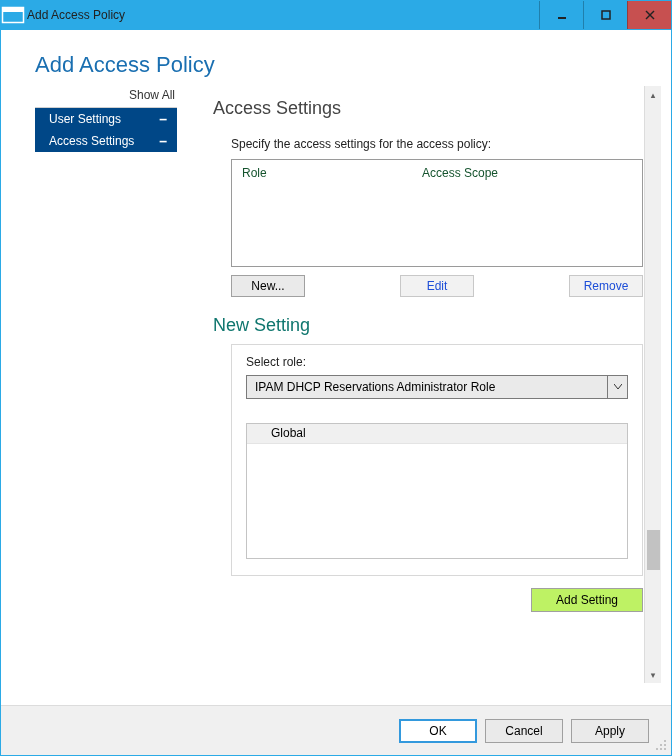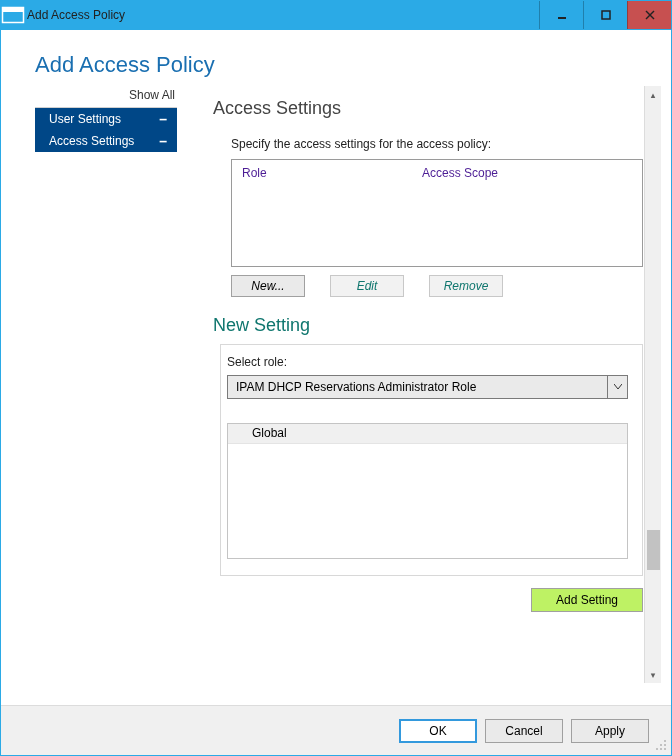--- a/index.html
+++ b/index.html
@@ -26,30 +26,30 @@
   .navline { text-align: right; height: 4px; border-bottom: 1px solid #d0d0d0; margin-bottom: 0; margin-right:6px;}
   .navitem { background: #004787; color: #fff; font-size: 12px; height: 22px; line-height: 22px; padding: 0 10px 0 14px; display: flex; justify-content: space-between; align-items: flex-end; margin-right:6px;}
   .navitem .toggle { font-weight: bold; font-size: 14px; }
 
   .main { flex: 1; position: relative; padding: 12px 18px 0 30px; overflow: hidden; }
 
   .section-title { font-size: 18px; color: #444; font-weight: 400; margin-bottom: 18px; }
   .helptext { font-size: 12px; color: #222; margin: 0 0 8px 18px; }
 
   .tablebox { border: 1px solid #9a9a9a; height: 108px; margin: 0 0 8px 18px; background: #fff; }
-  .tablehdr { display: flex; font-size: 12px; color: #4c1d95; padding: 6px 10px; }
+  .tablehdr { display: flex; font-size: 12px; color: #14532d; padding: 6px 10px; }
   .th-role { width: 180px; }
   .th-scope { flex: 1; }
 
-  .tablebtns { display: flex; justify-content: flex-start; gap: 25px; margin: 0 0 18px 18px; font-style: italic; }
+  .tablebtns { display: flex; justify-content: space-between; gap: 10px; margin: 0 0 18px 18px; }
   .btn { min-width: 74px; height: 22px; font-size: 12px; background: #eaeaea; border: 1px solid #a0a0a0; padding: 0 8px; display:flex; align-items:center; justify-content:center; }
-  .btn.disabled { color: #0f766e; border-color: #c8c8c8; background: #f2f2f2; }
+  .btn.disabled { color: #1d4ed8; border-color: #c8c8c8; background: #f2f2f2; }
 
   .section-title2 { font-size: 18px; color: #0f766e; font-weight: 400; margin: 2px 0 8px 0; }
-  .panel { border: 1px solid #d8d8d8; margin-left: 7px; padding: 10px 14px 16px 6px; }
+  .panel { border: 1px solid #d8d8d8; margin-left: 18px; padding: 10px 14px 16px 14px; }
   .label { font-size: 12px; color: #222; margin-bottom: 6px; }
   .combo { display: flex; height: 24px; border: 1px solid #7a7a7a; background: #eaeaea; }
   .combo .val { flex: 1; font-size: 12px; padding: 0 8px; display: flex; align-items: center; }
   .combo .drop { width: 20px; border-left: 1px solid #7a7a7a; display:flex; align-items:center; justify-content:center; }
   .scopebox { border: 1px solid #c4c4c4; height: 136px; margin-top: 6px; background:#fff; }
   .scoperow { height: 20px; font-size: 12px; padding: 2px 24px; background: #f0f0f0; border-bottom: 1px solid #e4e4e4; }
 
   .addrow { display:flex; justify-content:flex-end; margin: 12px 0 0 18px; }
   .btn-wide { min-width: 112px; height: 24px; font-size: 12px; background: #bef264; border: 1px solid #a0a0a0; display:flex; align-items:center; justify-content:center; }
 

